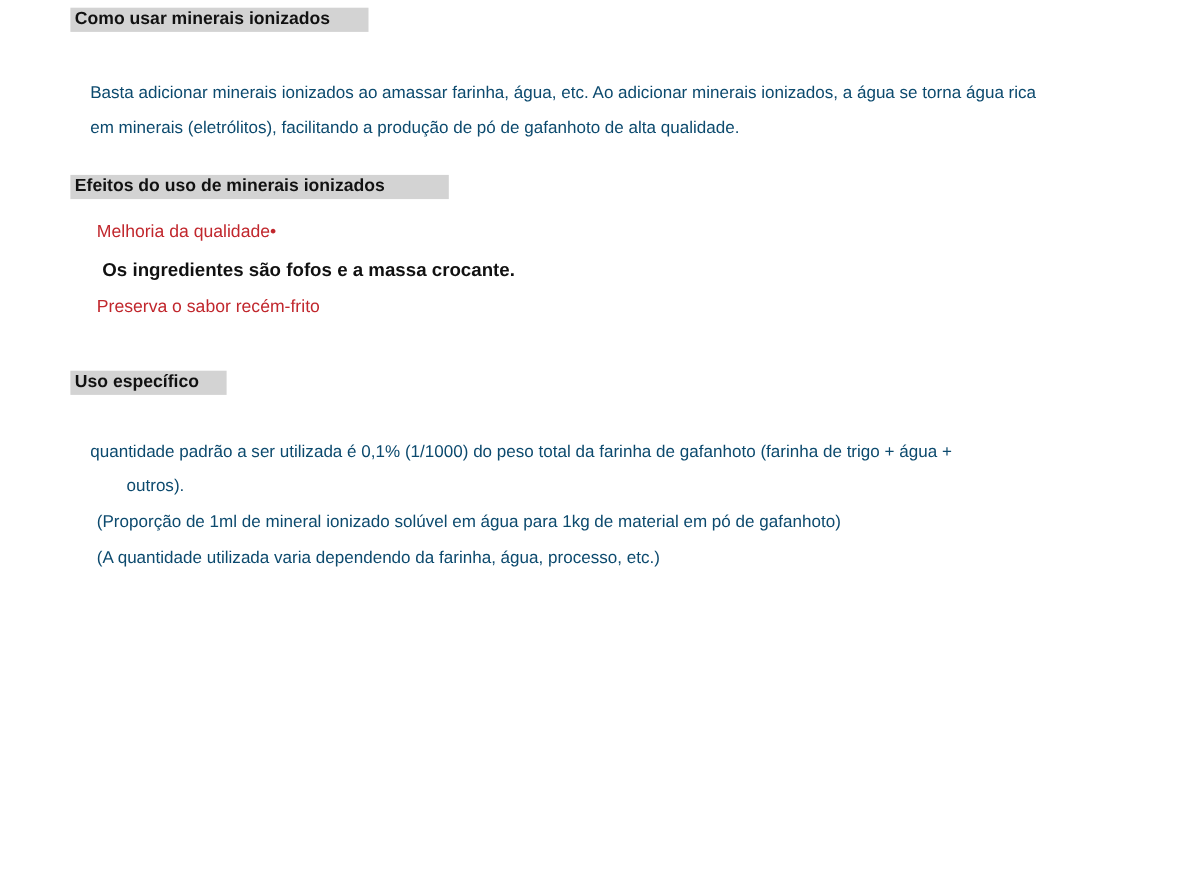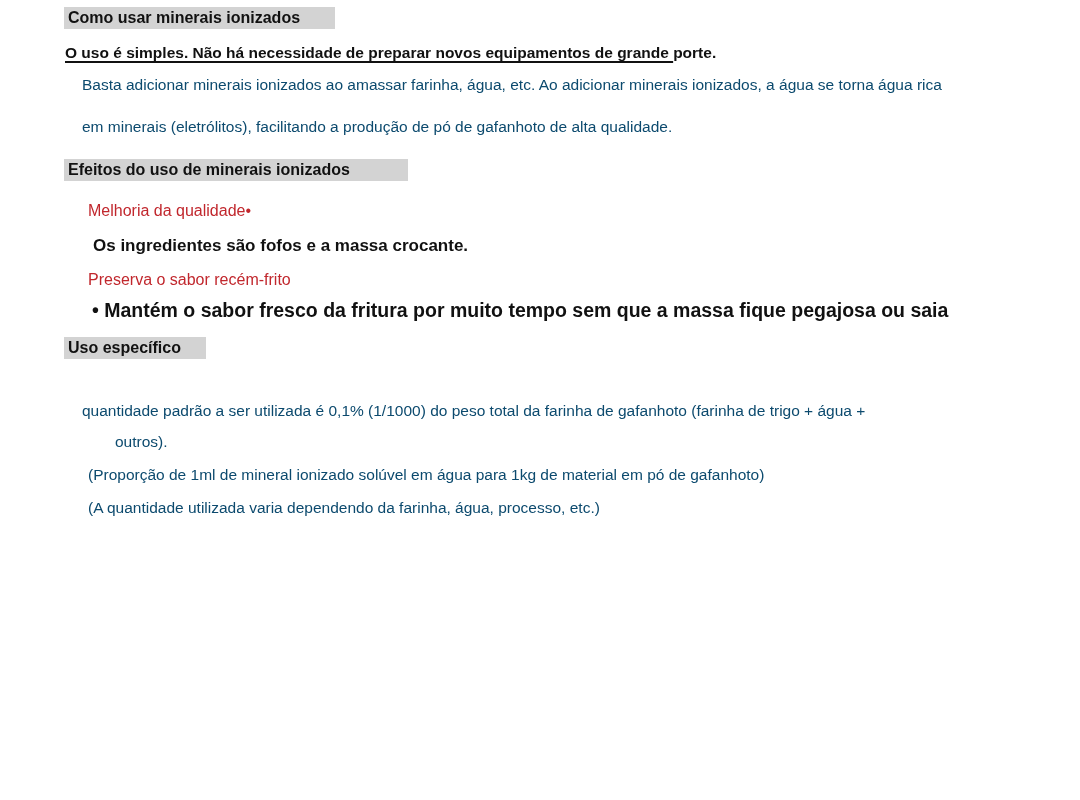--- a/index.html
+++ b/index.html
@@ -47,21 +47,21 @@
     text-decoration-thickness: 2px;
     text-underline-offset: 3px;
   }
 
   
   .body-text {
     font-size: 15.5px;
     color: #0c4a6e;
   }
   .body-1 { left: 82px;  top: 76px;  }
-  .body-2 { left: 82px;  top: 108px; margin-top: 10px; }
+  .body-2 { left: 82px;  top: 108px; }
   .use-1  { left: 82px;  top: 370px; }
   .use-2  { left: 82px;  top: 402px; }
   .use-3  { left: 115px; top: 433px; }
   .note-1 { left: 88px;  top: 466px; }
   .note-2 { left: 88px;  top: 499px; }
 
   
   .red-label {
     font-size: 16px;
     color: #c1272d;
@@ -83,37 +83,33 @@
     color: #111111;
   }
 </style>
 </head>
 <body>
 
 <div class="page">
 
   <div class="line heading heading-1">Como usar minerais ionizados</div>
 
-  <div class="line lead">
-    <span class="u">O uso é simples. Não há necessidade de preparar novos equipamentos de grande </span><span>porte.</span>
-  </div>
 
   <div class="line body-text body-1">Basta adicionar minerais ionizados ao amassar farinha, água, etc. Ao adicionar minerais ionizados, a água se torna água rica</div>
 
   <div class="line body-text body-2">em minerais (eletrólitos), facilitando a produção de pó de gafanhoto de alta qualidade.</div>
 
   <div class="line heading heading-2">Efeitos do uso de minerais ionizados</div>
 
   <div class="line red-label red-1">Melhoria da qualidade•</div>
 
   <div class="line bold-detail-1">Os ingredientes são fofos e a massa crocante.</div>
 
   <div class="line red-label red-2">Preserva o sabor recém-frito</div>
 
-  <div class="line bold-detail-2">• Mantém o sabor fresco da fritura por muito tempo sem que a massa fique pegajosa ou saia</div>
 
   <div class="line heading heading-3">Uso específico</div>
 
 
   <div class="line body-text use-2">quantidade padrão a ser utilizada é 0,1% (1/1000) do peso total da farinha de gafanhoto (farinha de trigo + água +</div>
 
   <div class="line body-text use-3">outros).</div>
 
   <div class="line body-text note-1">(Proporção de 1ml de mineral ionizado solúvel em água para 1kg de material em pó de gafanhoto)</div>
 

